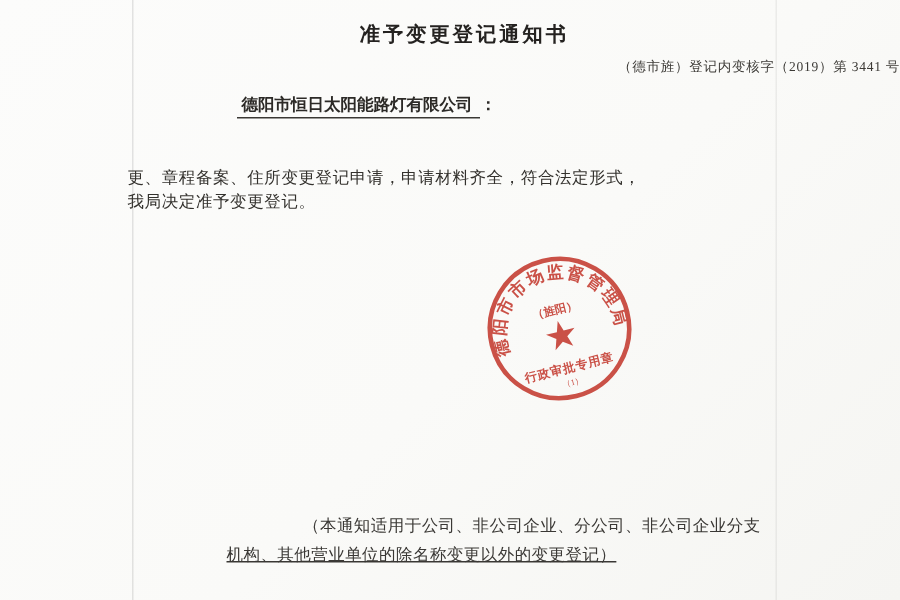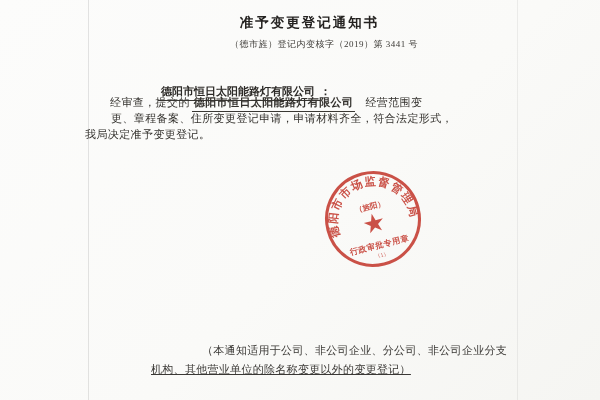--- a/index.html
+++ b/index.html
@@ -11,32 +11,32 @@
   }
   .abs{position:absolute;}
   .artifact{position:absolute;top:0;bottom:0;width:1px;pointer-events:none;}
   .artifact.left{left:88px;background:rgba(110,110,110,0.18);}
   .artifact.right{left:517px;background:rgba(110,110,110,0.10);}
   .title{
     left:0;right:0;top:14px;text-align:center;
     font-size:13.5px;font-weight:bold;letter-spacing:2px;color:#242220;padding-left:19px;
   }
   .docnum{
-    left:0;right:0;top:38px;text-align:center;
+    left:0;right:0;top:38px;text-align:right;
     font-size:9px;letter-spacing:0.5px;color:#3c3a36;padding-left:48px;
   }
   .salutation{
-    left:158px;top:62px;font-size:11px;font-weight:bold;color:#2c2a27;margin-top:22px;
+    left:158px;top:62px;font-size:11px;font-weight:bold;color:#2c2a27;
   }
   .salutation .uline{
     border-bottom:1px solid #3a3834;padding:0 5px 1px 3px;display:inline-block;
   }
   .body-line{font-size:11px;letter-spacing:0.4px;color:#33312d;white-space:nowrap;}
   .bl1{left:110px;top:95px;}
-  .bl2{left:85px;top:111px;margin-left:26px;}
+  .bl2{left:85px;top:111px;}
   .bl3{left:85px;top:127px;text-align:right;}
   .body-line .uline{
     border-bottom:1px solid #3a3834;font-weight:bold;padding:0 2px 1px 2px;
     margin:0 10px 0 2px;display:inline-block;
   }
   .footer-line{font-size:11px;letter-spacing:0.3px;color:#3a3835;white-space:nowrap;}
   .fl1{left:202px;top:343px;}
   .fl2{left:151px;top:362px;text-decoration:underline;}
   .date{
     left:335px;top:238px;font-size:10px;letter-spacing:1px;color:#3b3935;z-index:1;
@@ -61,21 +61,20 @@
 
   <div class="artifact left"></div>
   <div class="artifact right"></div>
 
   <div class="abs title">准予变更登记通知书</div>
 
   <div class="abs docnum">（德市旌）登记内变核字（2019）第 3441 号</div>
 
   <div class="abs salutation"><span class="uline">德阳市恒日太阳能路灯有限公司</span><span>：</span></div>
 
-  <div class="abs body-line bl1"><span>经审查，提交的</span><span class="uline">德阳市恒日太阳能路灯有限公司</span><span>经营范围变</span></div>
 
   <div class="abs body-line bl2">更、章程备案、住所变更登记申请，申请材料齐全，符合法定形式，</div>
 
   <div class="abs body-line bl3">我局决定准予变更登记。</div>
 
 
   <div class="abs seal">
     <svg viewBox="0 0 100 100" width="102" height="102">
       <circle class="ring" cx="50" cy="50" r="45.5"></circle>
       <defs>

